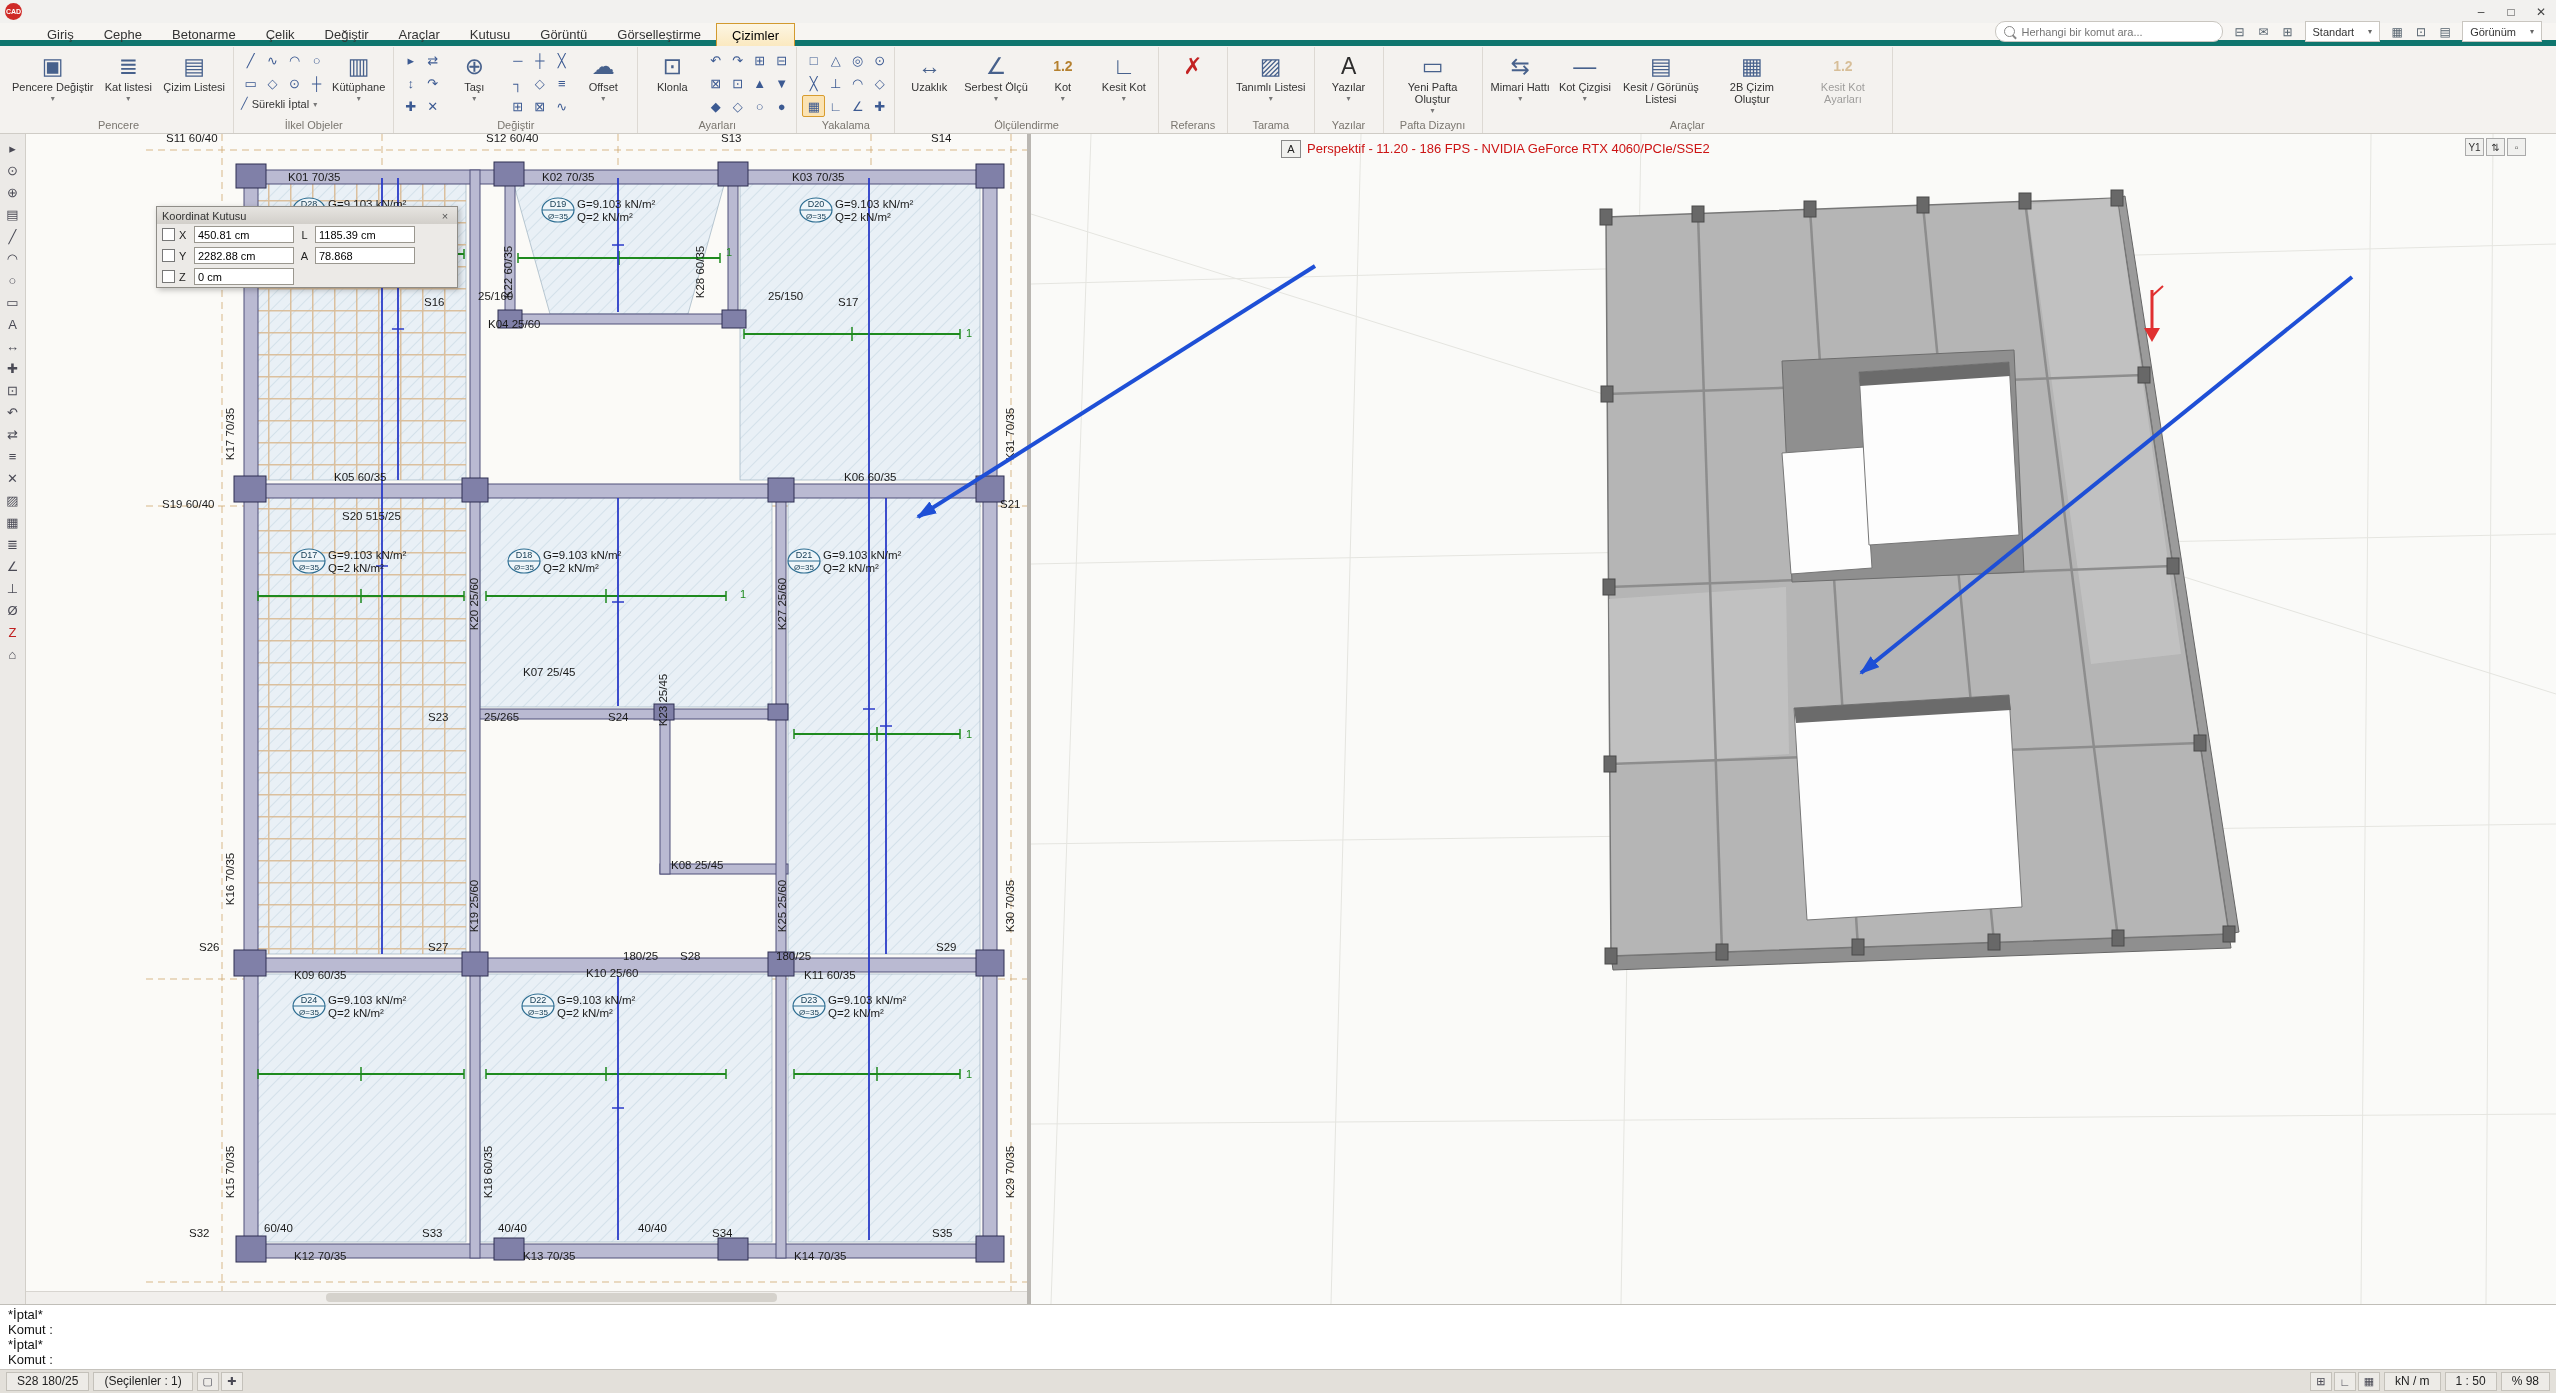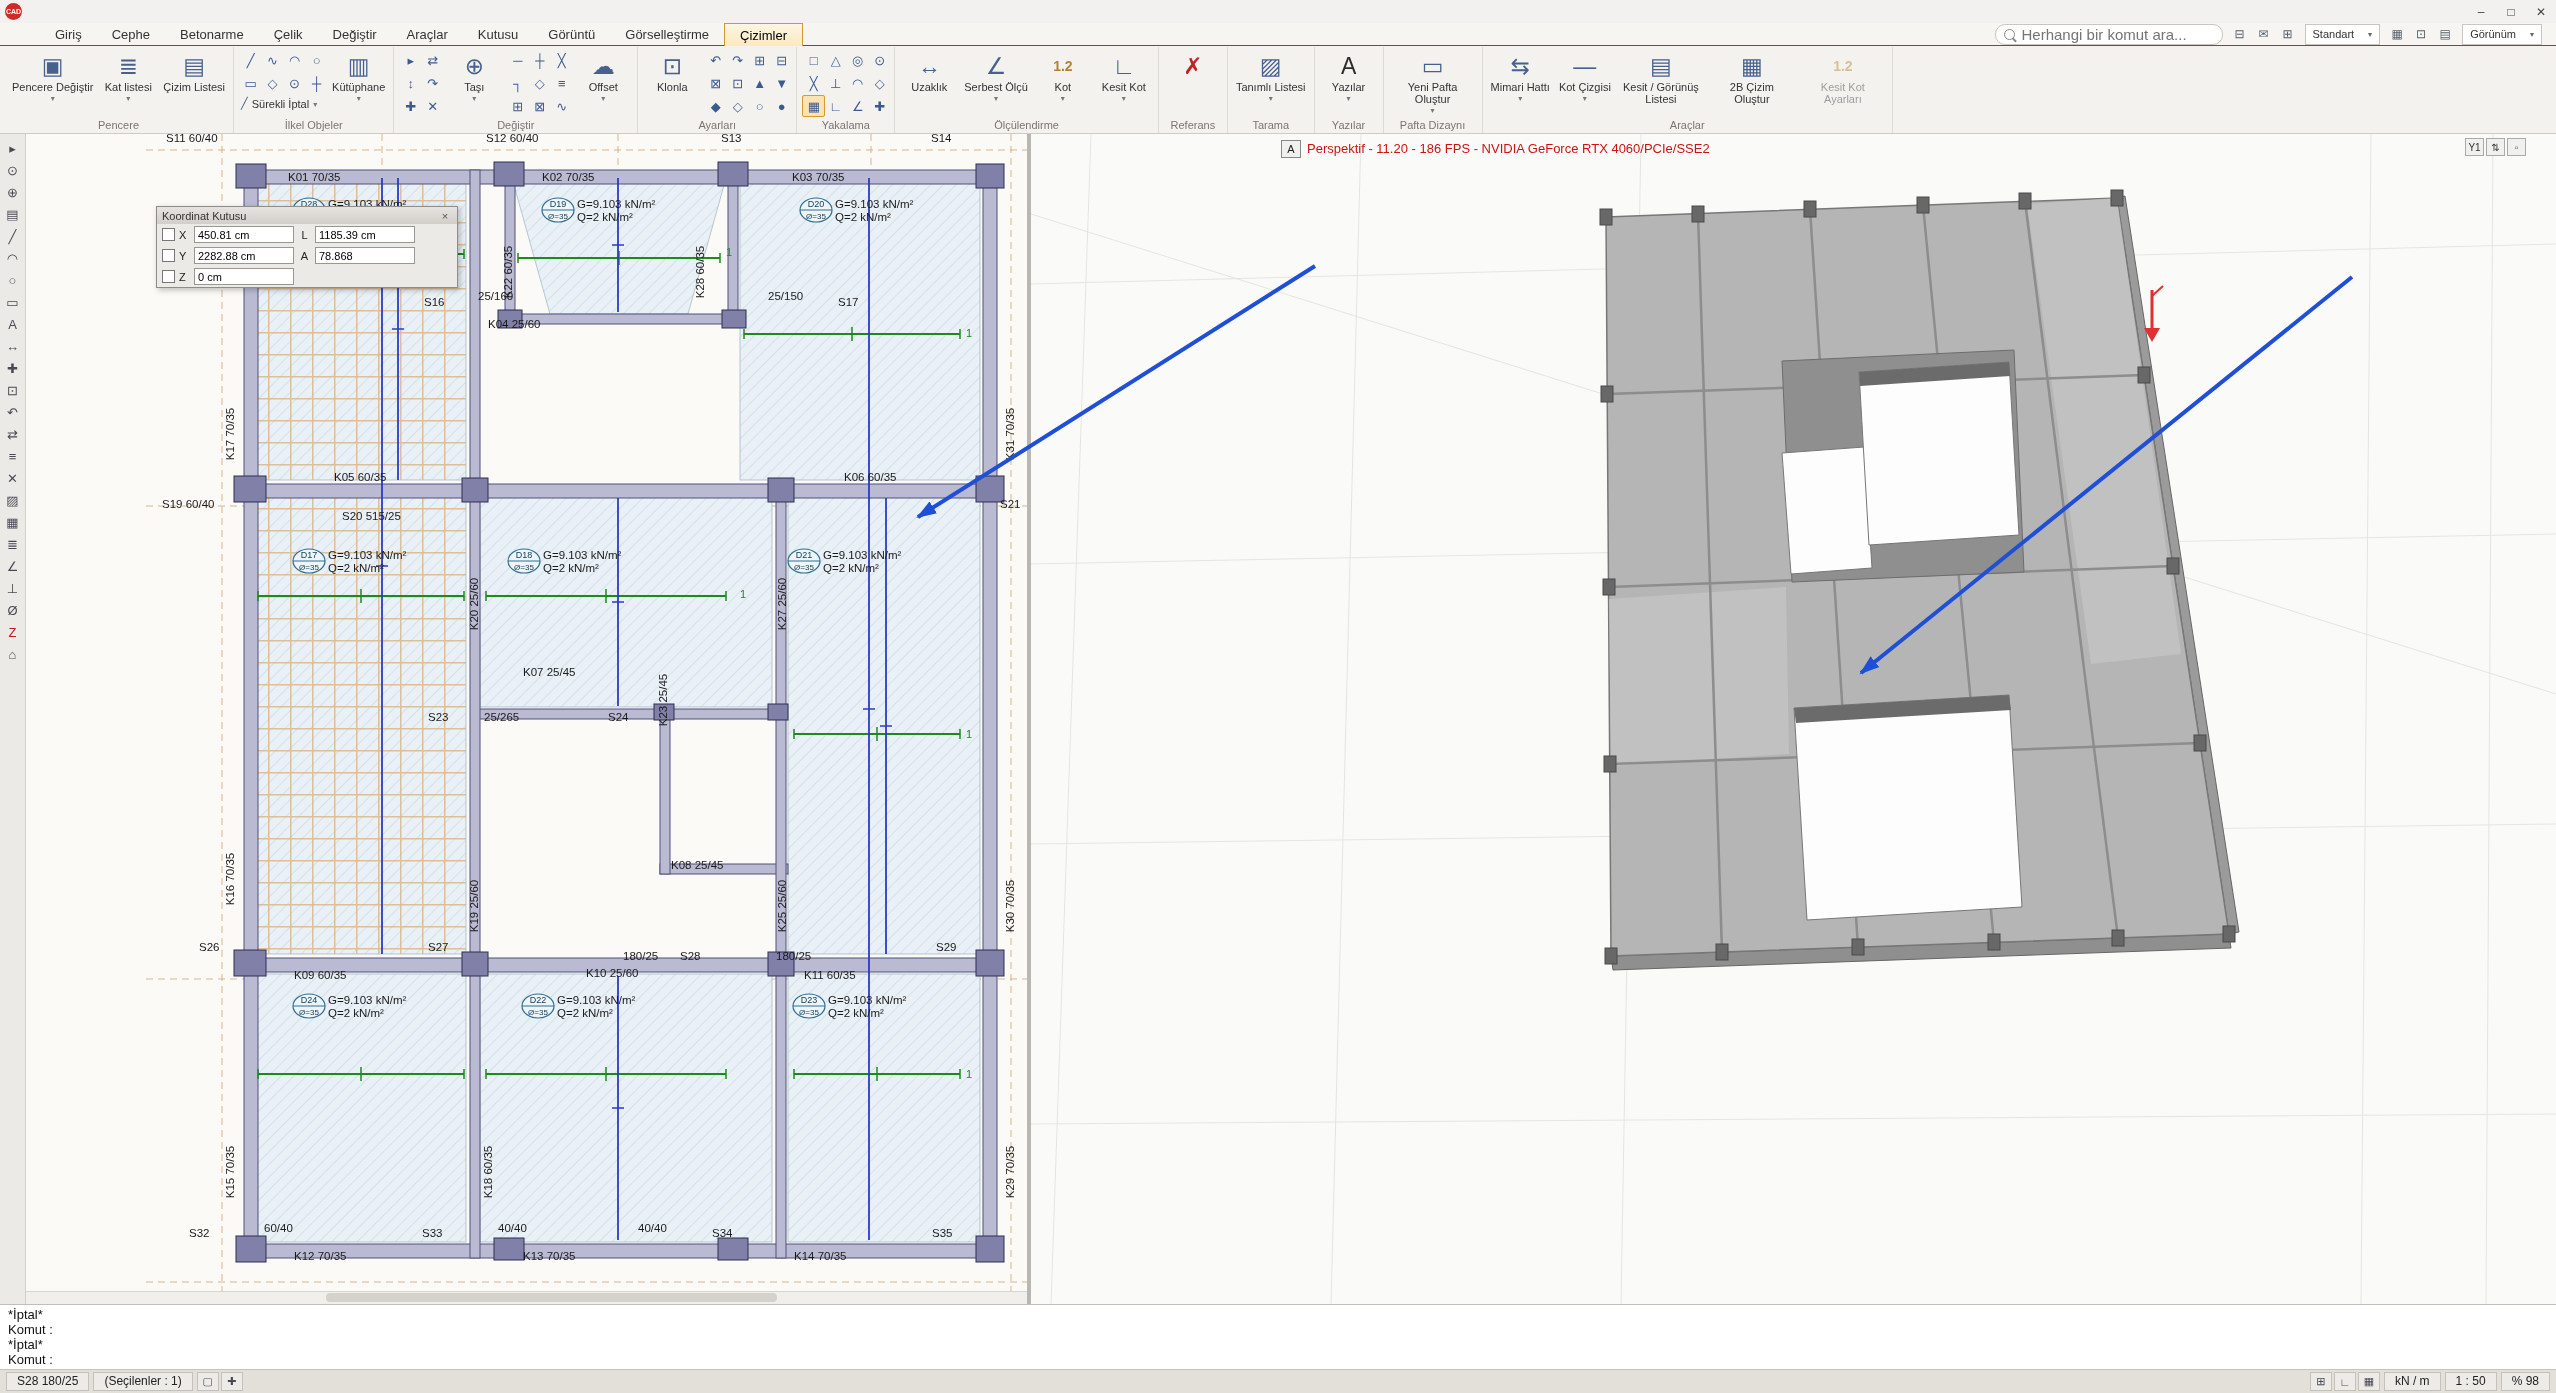--- a/index.html
+++ b/index.html
@@ -8,27 +8,27 @@
   
   .titlebar{position:absolute;left:0;top:0;width:2556px;height:23px;background:#f2f1ef;
             border-bottom:1px solid #d8d5d0;display:flex;align-items:center;}
   .app-logo{width:17px;height:17px;border-radius:50%;background:#cf2a27;color:#fff;font-size:7px;
             font-weight:bold;display:flex;align-items:center;justify-content:center;margin-left:5px;z-index:2;}
   .title-text{position:absolute;left:0;width:100%;text-align:center;font-size:13px;color:#1c1c1c;}
   .win-controls{margin-left:auto;display:flex;z-index:2;}
   .win-btn{width:30px;height:22px;display:flex;align-items:center;justify-content:center;font-size:12px;color:#444;}
   
   .tabsbar{position:absolute;left:0;top:23px;width:2556px;height:23px;background:#f7f5f2;
-           border-bottom:1px solid #0f766e;display:flex;padding-left:40px;box-sizing:border-box;}
+           border-bottom:6px solid #0f766e;display:flex;padding-left:32px;box-sizing:border-box;}
   .tab{padding:0 15px;font-size:13px;color:#333;height:22px;display:flex;align-items:center;cursor:default;}
   .tab.active{background:linear-gradient(#fdf6e3,#fbe9c0);border:1px solid #d29a2e;border-bottom:none;color:#000;}
   .tabs-right{margin-left:auto;display:flex;align-items:center;gap:6px;margin-right:14px;}
   .searchbox{width:210px;height:19px;background:#fff;border:1px solid #c9c6c0;border-radius:10px;
              display:flex;align-items:center;padding:0 8px;gap:5px;}
-  .searchbox input{border:none;outline:none;font-size:15px;color:#555;width:170px;font-family:inherit;background:transparent;}
+  .searchbox input{border:none;outline:none;font-size:11px;color:#555;width:170px;font-family:inherit;background:transparent;}
   .mag{width:9px;height:9px;border:1.5px solid #888;border-radius:50%;position:relative;}
   .mag::after{content:"";position:absolute;width:5px;height:1.5px;background:#888;transform:rotate(45deg);left:7px;top:9px;}
   .mini-btn{min-width:20px;height:19px;display:flex;align-items:center;justify-content:center;
             font-size:12px;color:#55626e;border:1px solid transparent;}
   .combo{height:19px;border:1px solid #c9c6c0;background:#fff;font-size:11px;display:flex;align-items:center;
          padding:0 7px;gap:14px;color:#333;}
   .combo .drop{font-size:8px;color:#666;}
   
   .ribbon{position:absolute;left:0;top:46px;width:2556px;height:88px;background:#f4f2ef;
           border-bottom:1px solid #cfccc6;display:flex;align-items:stretch;padding:1px 4px 0 4px;box-sizing:border-box;}

